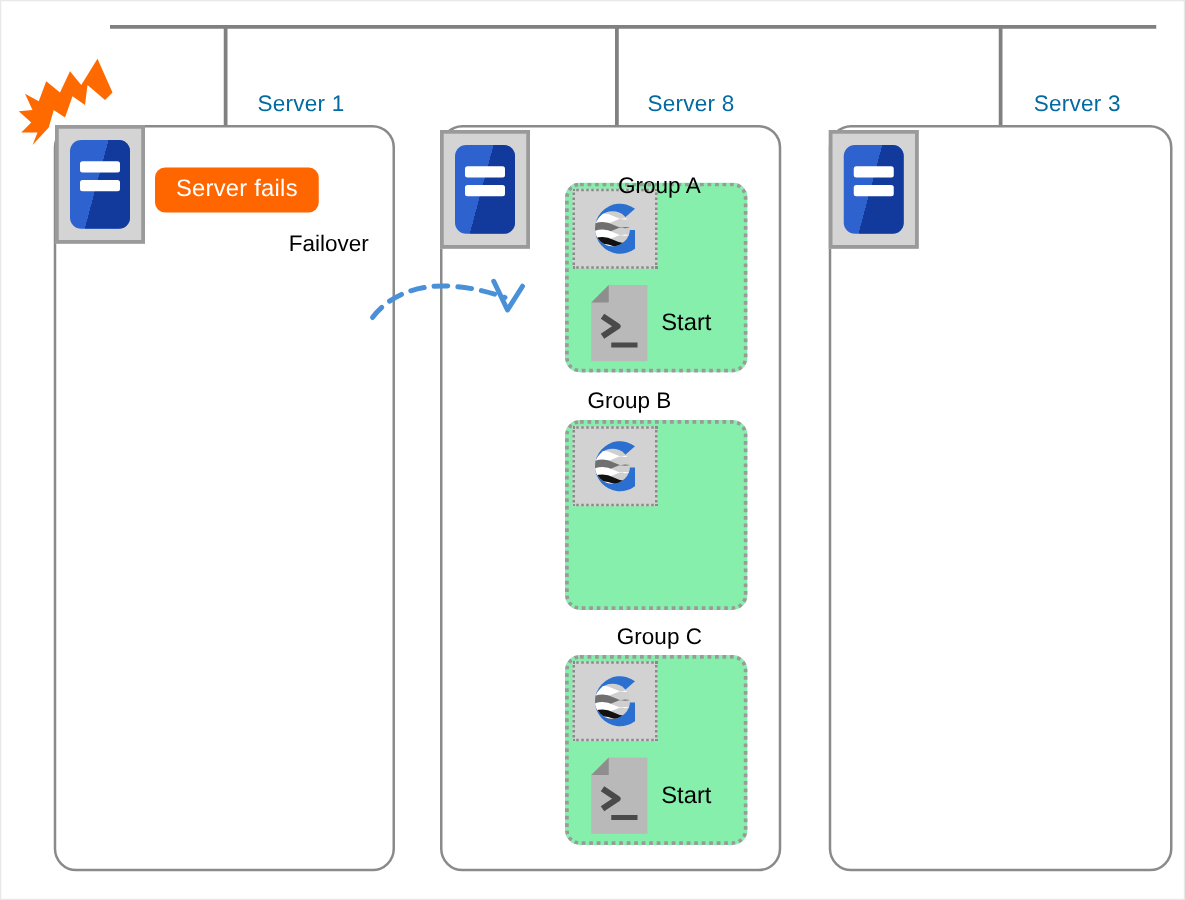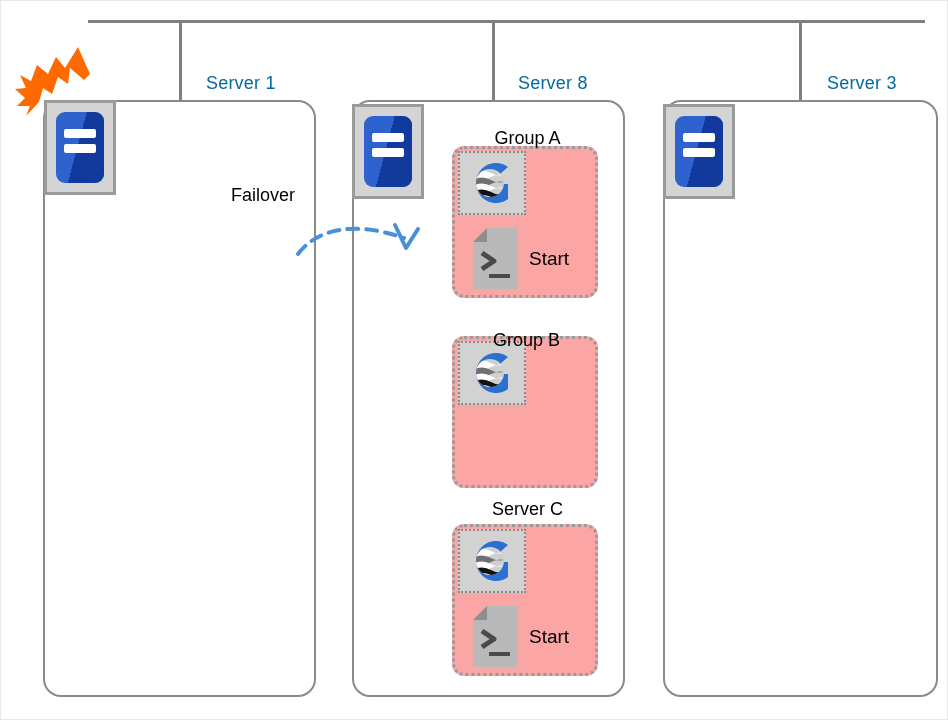--- a/index.html
+++ b/index.html
@@ -127,21 +127,21 @@
     font-size: 18px;
     color: #000;
     white-space: nowrap;
     text-align: center;
     z-index: 5;
   }
 
   
   .group-box {
     position: absolute;
-    background: #fca5a5;
+    background: #86efac;
     border: 3px dotted #9a9a9a;
     border-radius: 12px;
     z-index: 4;
   }
 
   
   .res-tile {
     position: absolute;
     background: #d2d2d2;
     border: 2px dotted #8a8a8a;
@@ -192,20 +192,23 @@
     </div>
   </div>
 
   <div class="fail-burst" style="left:8px; top:44px; width:92px; height:72px;">
     <svg width="92" height="72" viewBox="0 0 92 72">
       <path d="M70 3 L57 24 L48 13 L40 30 L29 21 L23 37 L12 31 L18 44 L7 45 L17 54 L9 62 L22 62 L18 72
                L31 58 L35 44 L44 50 L50 33 L60 40 L62 24 L76 36 L82 30 Z" fill="#ff6a00"></path>
     </svg>
   </div>
 
+  <div class="badge-fails" style="left:124px; top:134px; width:131px; height:36px;">
+    <span>Server fails</span>
+  </div>
 
   <div class="failover-label" style="left:231px; top:185px;">Failover</div>
 
   <div class="failover-arrow" style="left:292px; top:210px; width:135px; height:50px;">
     <svg width="135" height="50" viewBox="0 0 135 50">
       <path d="M6 44 C24 20, 60 10, 112 28" fill="none" stroke="#4a90d9" stroke-width="4" stroke-linecap="round" stroke-dasharray="11 8"></path>
       <path d="M103 15 L114 38 L126 19" fill="none" stroke="#4a90d9" stroke-width="4" stroke-linecap="round" stroke-linejoin="round"></path>
     </svg>
   </div>
 
@@ -214,21 +217,21 @@
   <div class="server-panel" style="left:352px; top:100px; width:273px; height:597px;"></div>
 
   <div class="server-icon" style="left:352px; top:104px; width:72px; height:95px;">
     <div class="body">
       <div class="shade"></div>
       <div class="bar b1"></div>
       <div class="bar b2"></div>
     </div>
   </div>
 
-  <div class="group-label" style="left:455px; top:128px; width:145px;">Group A</div>
+  <div class="group-label" style="left:455px; top:138px; width:145px;">Group A</div>
 
   <div class="group-box" style="left:452px; top:146px; width:146px; height:152px;">
 
     <div class="res-tile" style="left:3px; top:2px; width:68px; height:64px;">
       <svg width="58" height="54" viewBox="0 0 58 54">
         <path d="M45 11 A20 20 0 1 0 45 43 L45 28 L33 28 L33 36 L37 36 A13 13 0 1 1 37 18 Z" fill="#2b6fd0"></path>
         <clipPath id="gA-globe">
             <circle cx="27" cy="27" r="14"></circle>
           </clipPath>
         <g clip-path="url(#gA-globe)">
@@ -249,21 +252,21 @@
           <path d="M15 1 L46 1 L46 62 L1 62 L1 15 Z" fill="#b9b9b9"></path>
           <path d="M15 1 L1 15 L15 15 Z" fill="#8e8e8e"></path>
           <path d="M10 26 L22 34 L10 42" fill="none" stroke="#4a4a4a" stroke-width="5" stroke-linejoin="round" stroke-linecap="butt"></path>
           <rect x="17" y="47" width="21" height="4" fill="#4a4a4a"></rect>
         </svg>
       </div>
       <span class="script-text">Start</span>
     </div>
   </div>
 
-  <div class="group-label" style="left:454px; top:310px; width:145px;margin-top:20px;">Group B</div>
+  <div class="group-label" style="left:431px; top:310px; width:145px;">Group B</div>
 
   <div class="group-box" style="left:452px; top:336px; width:146px; height:152px;">
 
     <div class="res-tile" style="left:3px; top:2px; width:68px; height:64px;">
       <svg width="58" height="54" viewBox="0 0 58 54">
         <path d="M45 11 A20 20 0 1 0 45 43 L45 28 L33 28 L33 36 L37 36 A13 13 0 1 1 37 18 Z" fill="#2b6fd0"></path>
         <clipPath id="gB-globe">
             <circle cx="27" cy="27" r="14"></circle>
           </clipPath>
         <g clip-path="url(#gB-globe)">
@@ -271,21 +274,21 @@
           <path d="M10 17 q9 -5 18 0 t18 0 v4 q-9 -5 -18 0 t-18 0 Z" fill="#ffffff"></path>
           <path d="M10 24 q9 -5 18 0 t18 0 v4 q-9 -5 -18 0 t-18 0 Z" fill="#707070"></path>
           <path d="M10 30 q9 -5 18 0 t18 0 v4 q-9 -5 -18 0 t-18 0 Z" fill="#ffffff"></path>
           <path d="M10 36 q9 -5 18 0 t18 0 v12 h-36 Z" fill="#111111"></path>
           <path d="M10 41 q9 -4 18 0 t18 0 v2 q-9 -4 -18 0 t-18 0 Z" fill="#ffffff"></path>
         </g>
       </svg>
     </div>
   </div>
 
-  <div class="group-label" style="left:455px; top:499px; width:145px;">Server C</div>
+  <div class="group-label" style="left:455px; top:499px; width:145px;">Group C</div>
 
   <div class="group-box" style="left:452px; top:524px; width:146px; height:152px;">
 
     <div class="res-tile" style="left:3px; top:2px; width:68px; height:64px;">
       <svg width="58" height="54" viewBox="0 0 58 54">
         <path d="M45 11 A20 20 0 1 0 45 43 L45 28 L33 28 L33 36 L37 36 A13 13 0 1 1 37 18 Z" fill="#2b6fd0"></path>
         <clipPath id="gC-globe">
             <circle cx="27" cy="27" r="14"></circle>
           </clipPath>
         <g clip-path="url(#gC-globe)">

